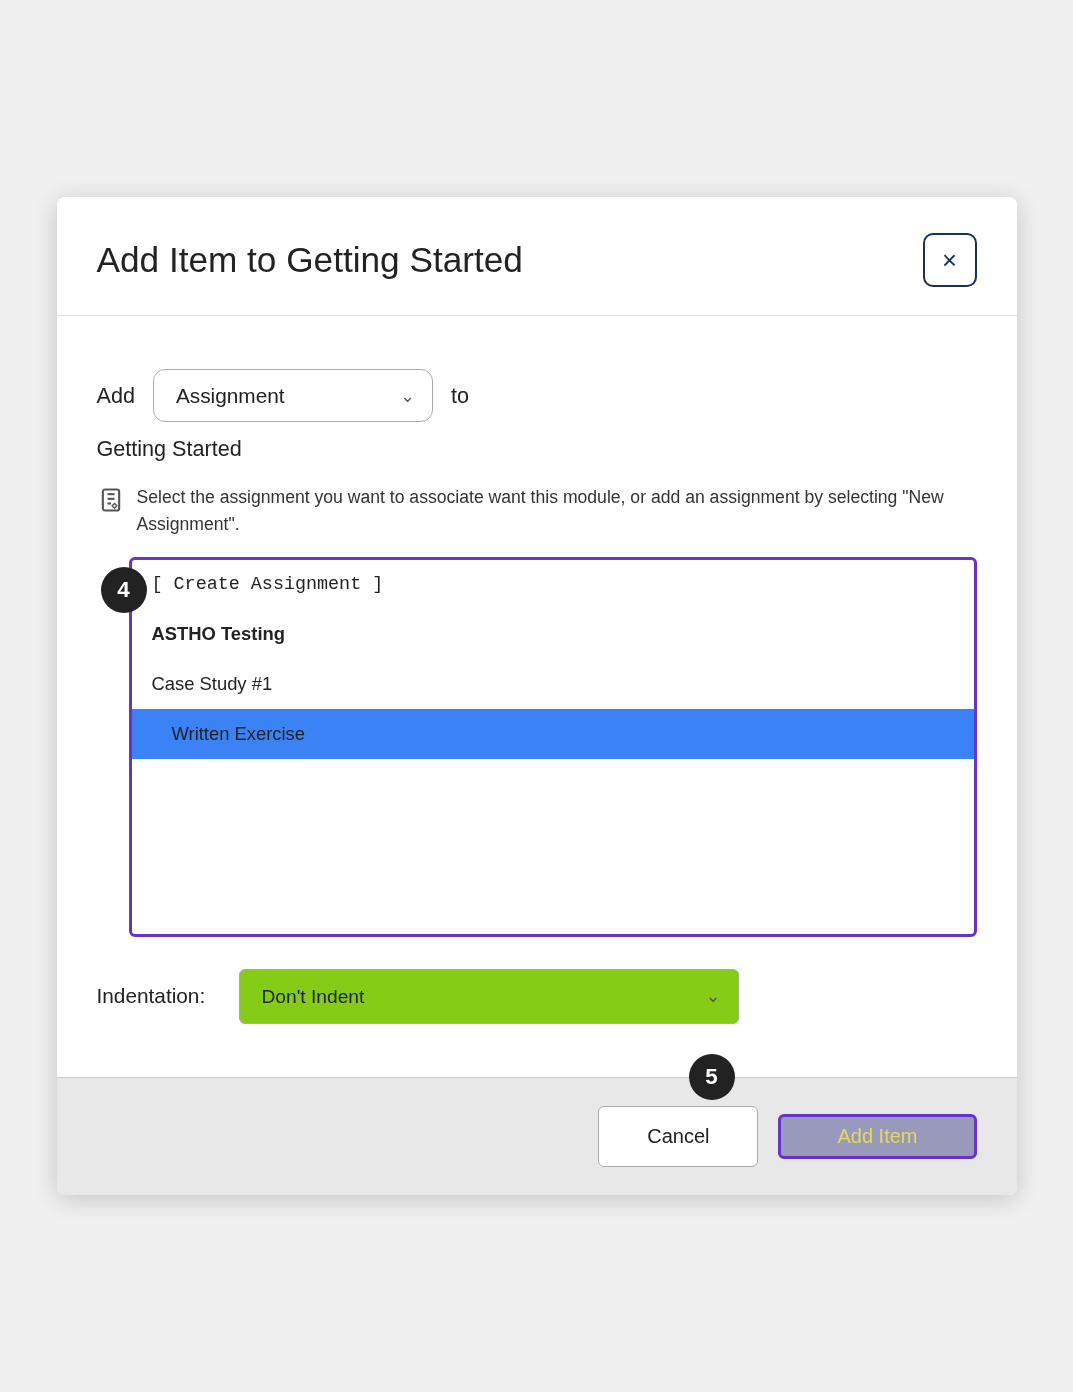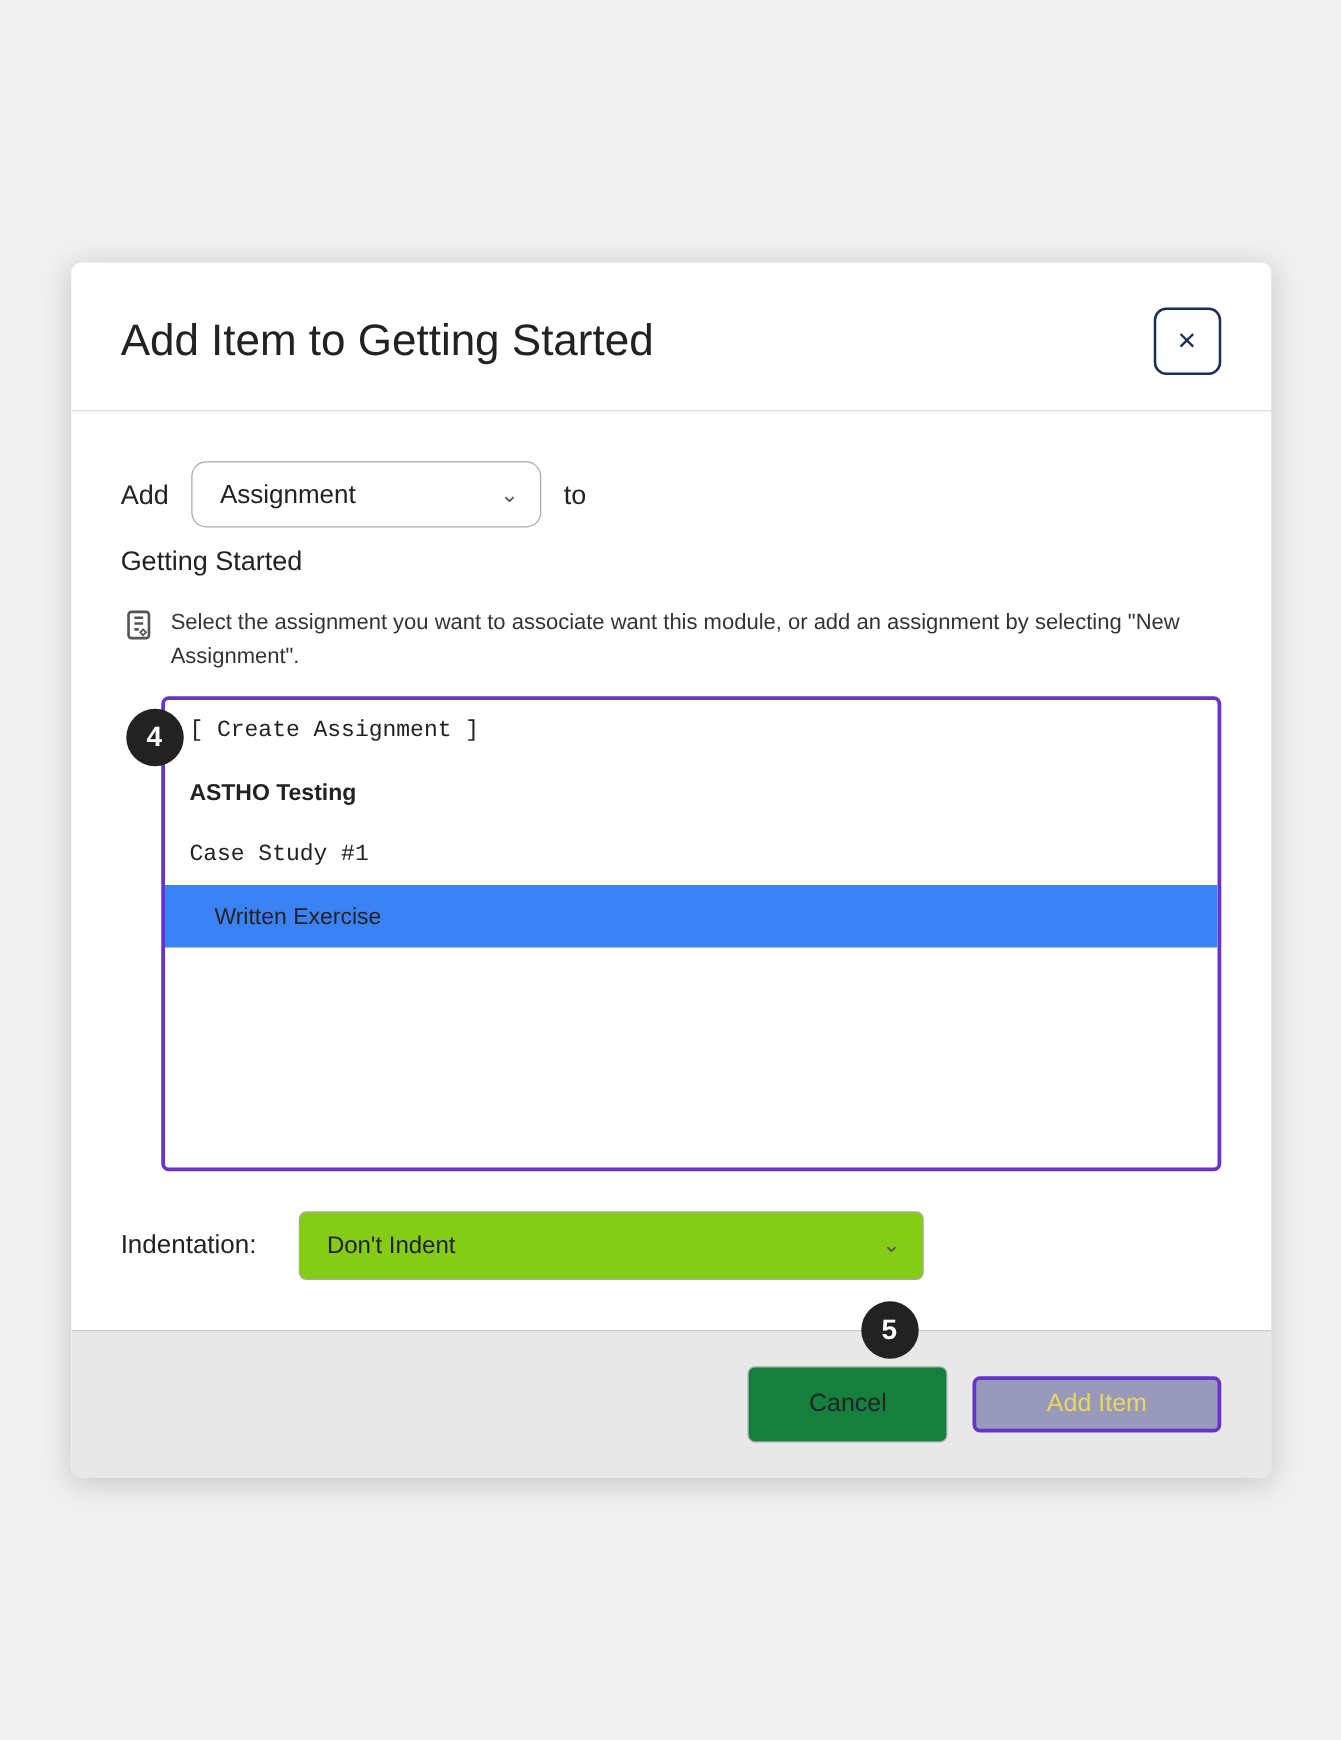--- a/index.html
+++ b/index.html
@@ -14,20 +14,21 @@
     }
 
     .modal-wrapper {
       width: 960px;
       background: #fff;
       border-radius: 8px;
       box-shadow: 0 4px 24px rgba(0,0,0,0.18);
       display: flex;
       flex-direction: column;
       overflow: hidden;
+      gap: 13px;
     }
 
     
     .modal-header {
       display: flex;
       align-items: center;
       justify-content: space-between;
       padding: 36px 40px 28px 40px;
       border-bottom: 1px solid #ddd;
     }
@@ -257,21 +258,21 @@
       align-items: center;
       gap: 20px;
       border-top: 1px solid #ccc;
       position: relative;
     }
 
     .cancel-btn {
       padding: 18px 48px;
       border: 1.5px solid #aaa;
       border-radius: 6px;
-      background: #15803d;
+      background: #ffffff;
       font-size: 1.25rem;
       color: #222;
       cursor: pointer;
     }
 
     .add-item-btn {
       padding: 8px 56px;
       border: 3px solid #6633cc;
       border-radius: 6px;
       background: #9999bb;
@@ -332,21 +333,21 @@
       <p class="info-text">Select the assignment you want to associate want this module, or add an assignment by selecting "New Assignment".</p>
     </div>
 
     <div class="list-box-container" style="margin-left: 32px;">
       <div class="step-badge step-badge-4">
         <span>4</span>
       </div>
       <div class="list-box">
         <div class="list-item create">[ Create Assignment ]</div>
         <div class="list-item bold">ASTHO Testing</div>
-        <div class="list-item" style=" font-family: Liberation Mono, monospace;">Case Study #1</div>
+        <div class="list-item" style="">Case Study #1</div>
         <div class="list-item selected" style="padding-left: 40px;">Written Exercise</div>
       </div>
     </div>
 
     <div class="indentation-row">
       <span class="indentation-label">Indentation:</span>
       <div class="indent-select-wrapper">
         <select class="indent-select">
           <option>Don't Indent</option>
           <option>Indent 1</option>

